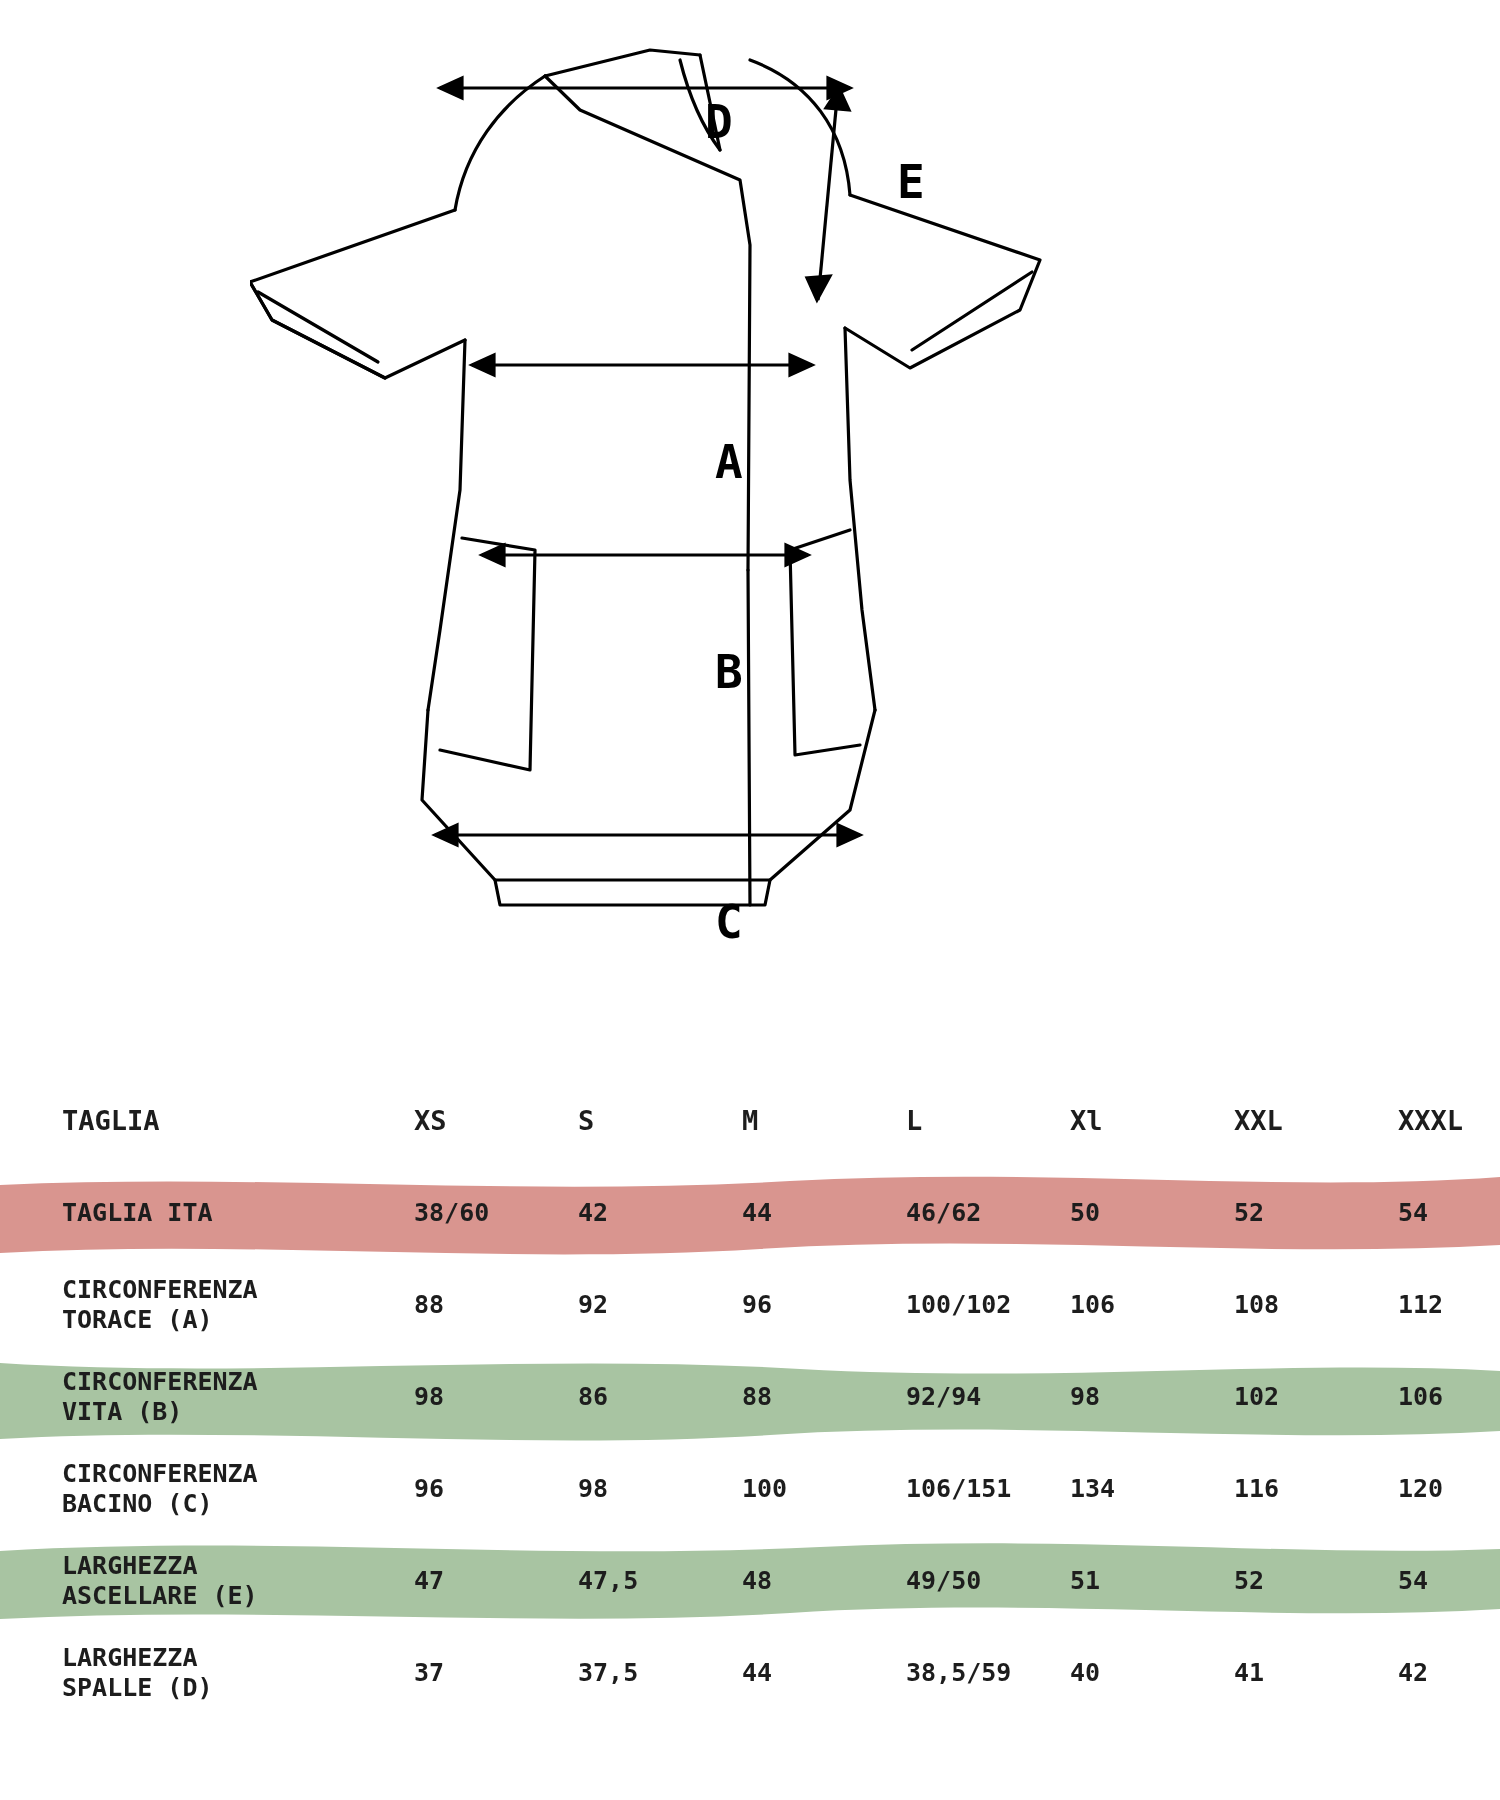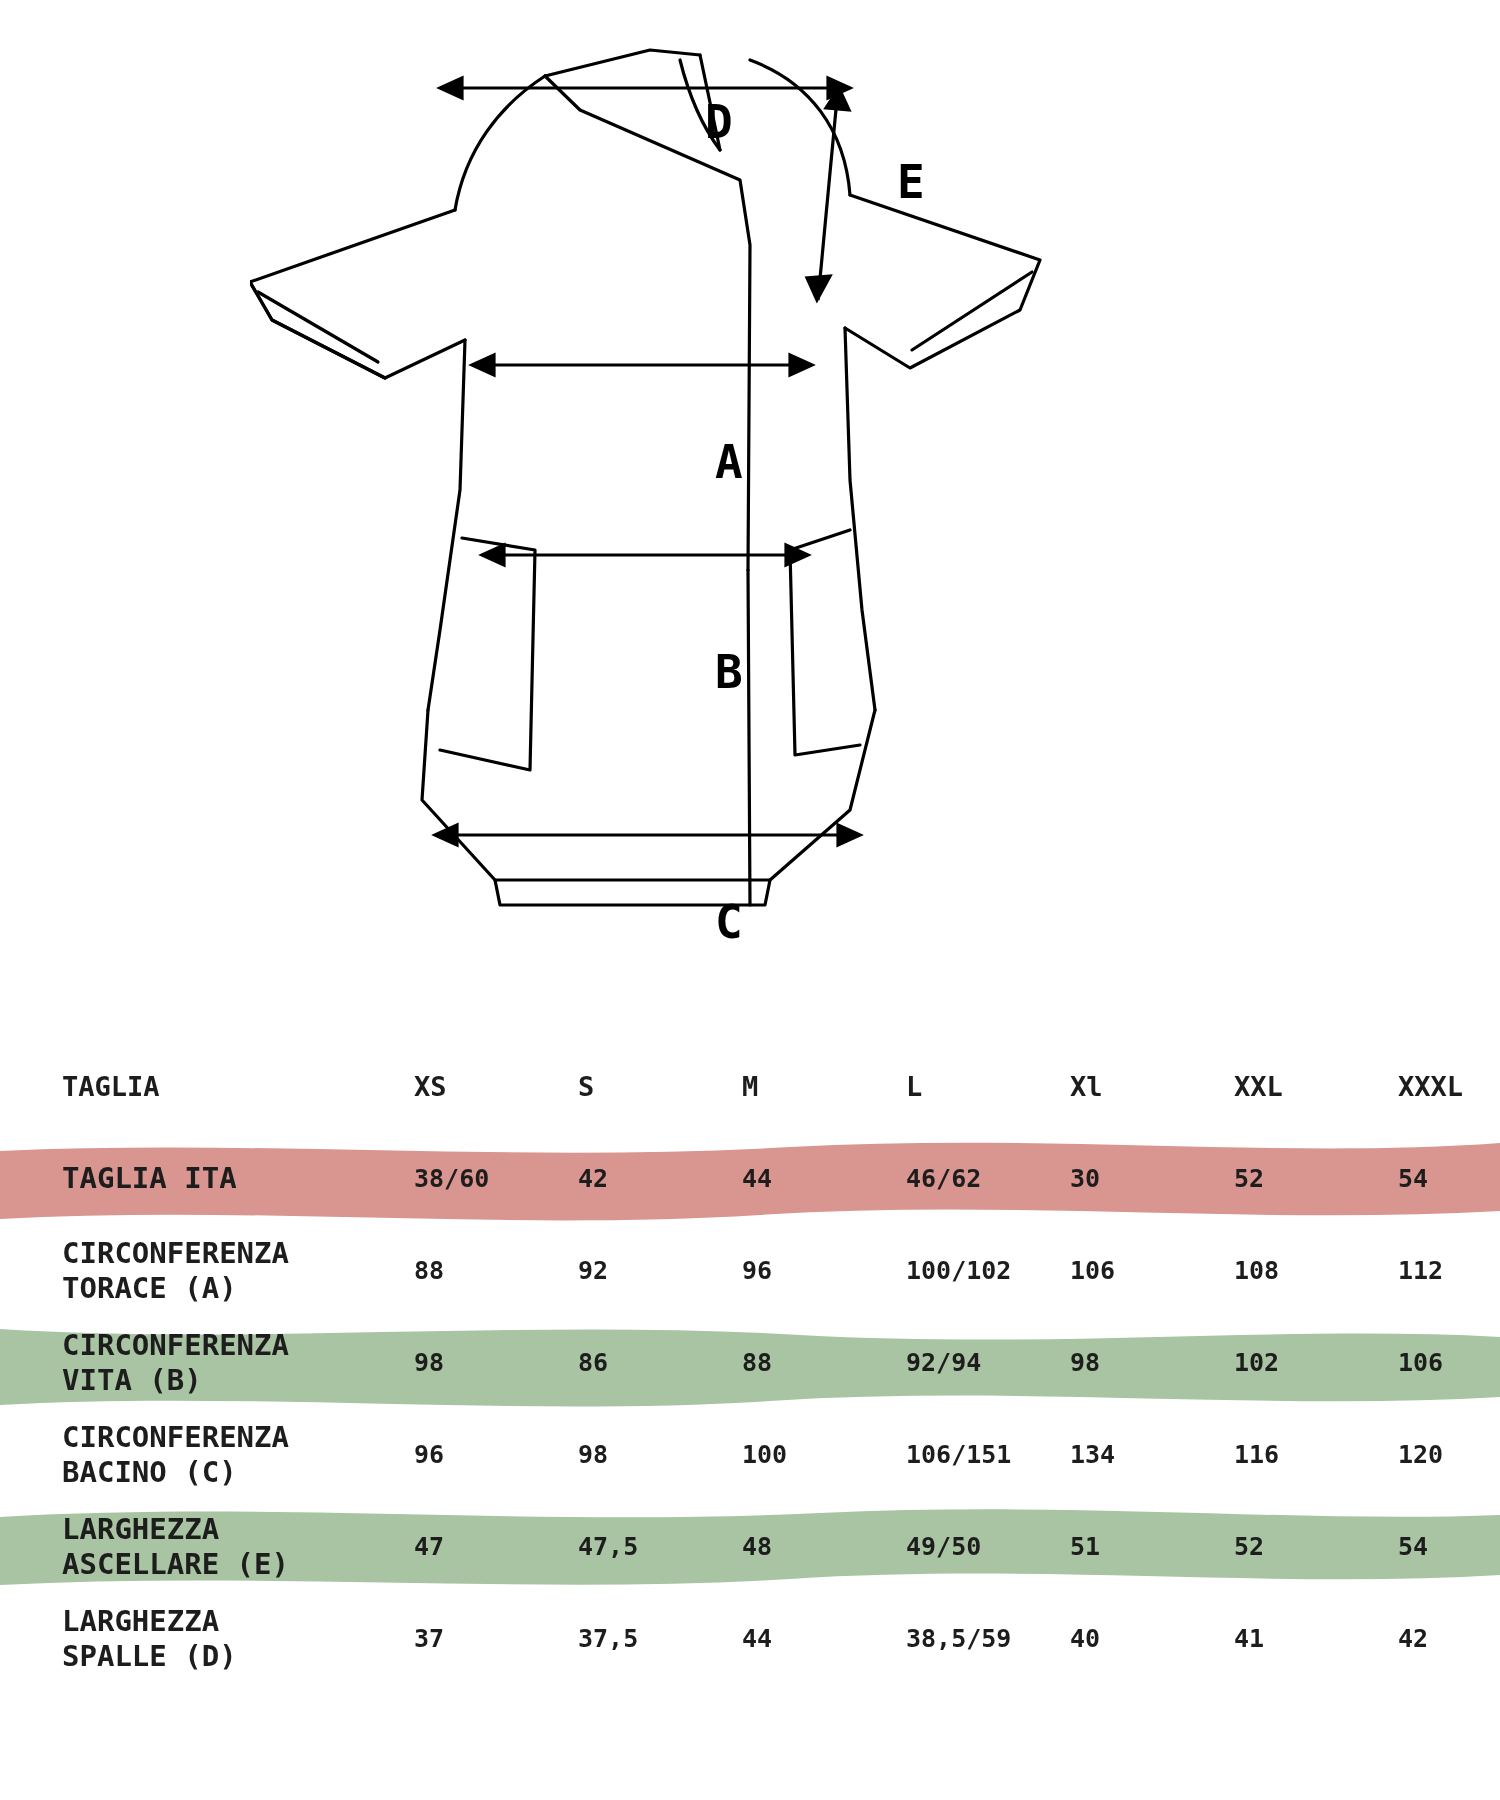--- a/index.html
+++ b/index.html
@@ -45,21 +45,21 @@
   .lbl-D { left: 705px; top: 95px; }
   .lbl-E { left: 897px; top: 155px; }
   .lbl-A { left: 715px; top: 435px; }
   .lbl-B { left: 715px; top: 645px; }
   .lbl-C { left: 715px; top: 895px; }
 
   
   #size-table {
     position: absolute;
     left: 0;
-    top: 1041px;
+    top: 1075px;
     width: 1456px;
   }
   table {
     border-collapse: collapse;
     width: 1500px;
     table-layout: fixed;
   }
   td, th {
     padding: 0;
     margin: 0;
@@ -73,21 +73,21 @@
     color: #1d1d1d;
     text-align: left;
     vertical-align: middle;
     height: 92px;
     line-height: 1.22;
     white-space: pre-line;
   }
   .cell.label {
     text-align: left;
     padding-left: 62px;
-    font-size: 29px;
+    font-size: 25px;
   }
   .cell.header {
     font-size: 27px;
     font-weight: 700;
   }
   .col-label { width: 352px; }
   .col-size  { width: 164px; }
 
   .rowwrap {
     position: relative;
@@ -200,21 +200,21 @@
         </svg>
       </div>
       <table>
         <tbody>
             <tr>
           <td class="cell label col-label">TAGLIA ITA</td>
           <td class="cell col-size">38/60</td>
           <td class="cell col-size">42</td>
           <td class="cell col-size">44</td>
           <td class="cell col-size">46/62</td>
-          <td class="cell col-size">30</td>
+          <td class="cell col-size">50</td>
           <td class="cell col-size">52</td>
           <td class="cell col-size">54</td>
         </tr>
       </tbody>
         </table>
     </div>
 
     <div class="rowwrap">
       <table>
         <tbody>

